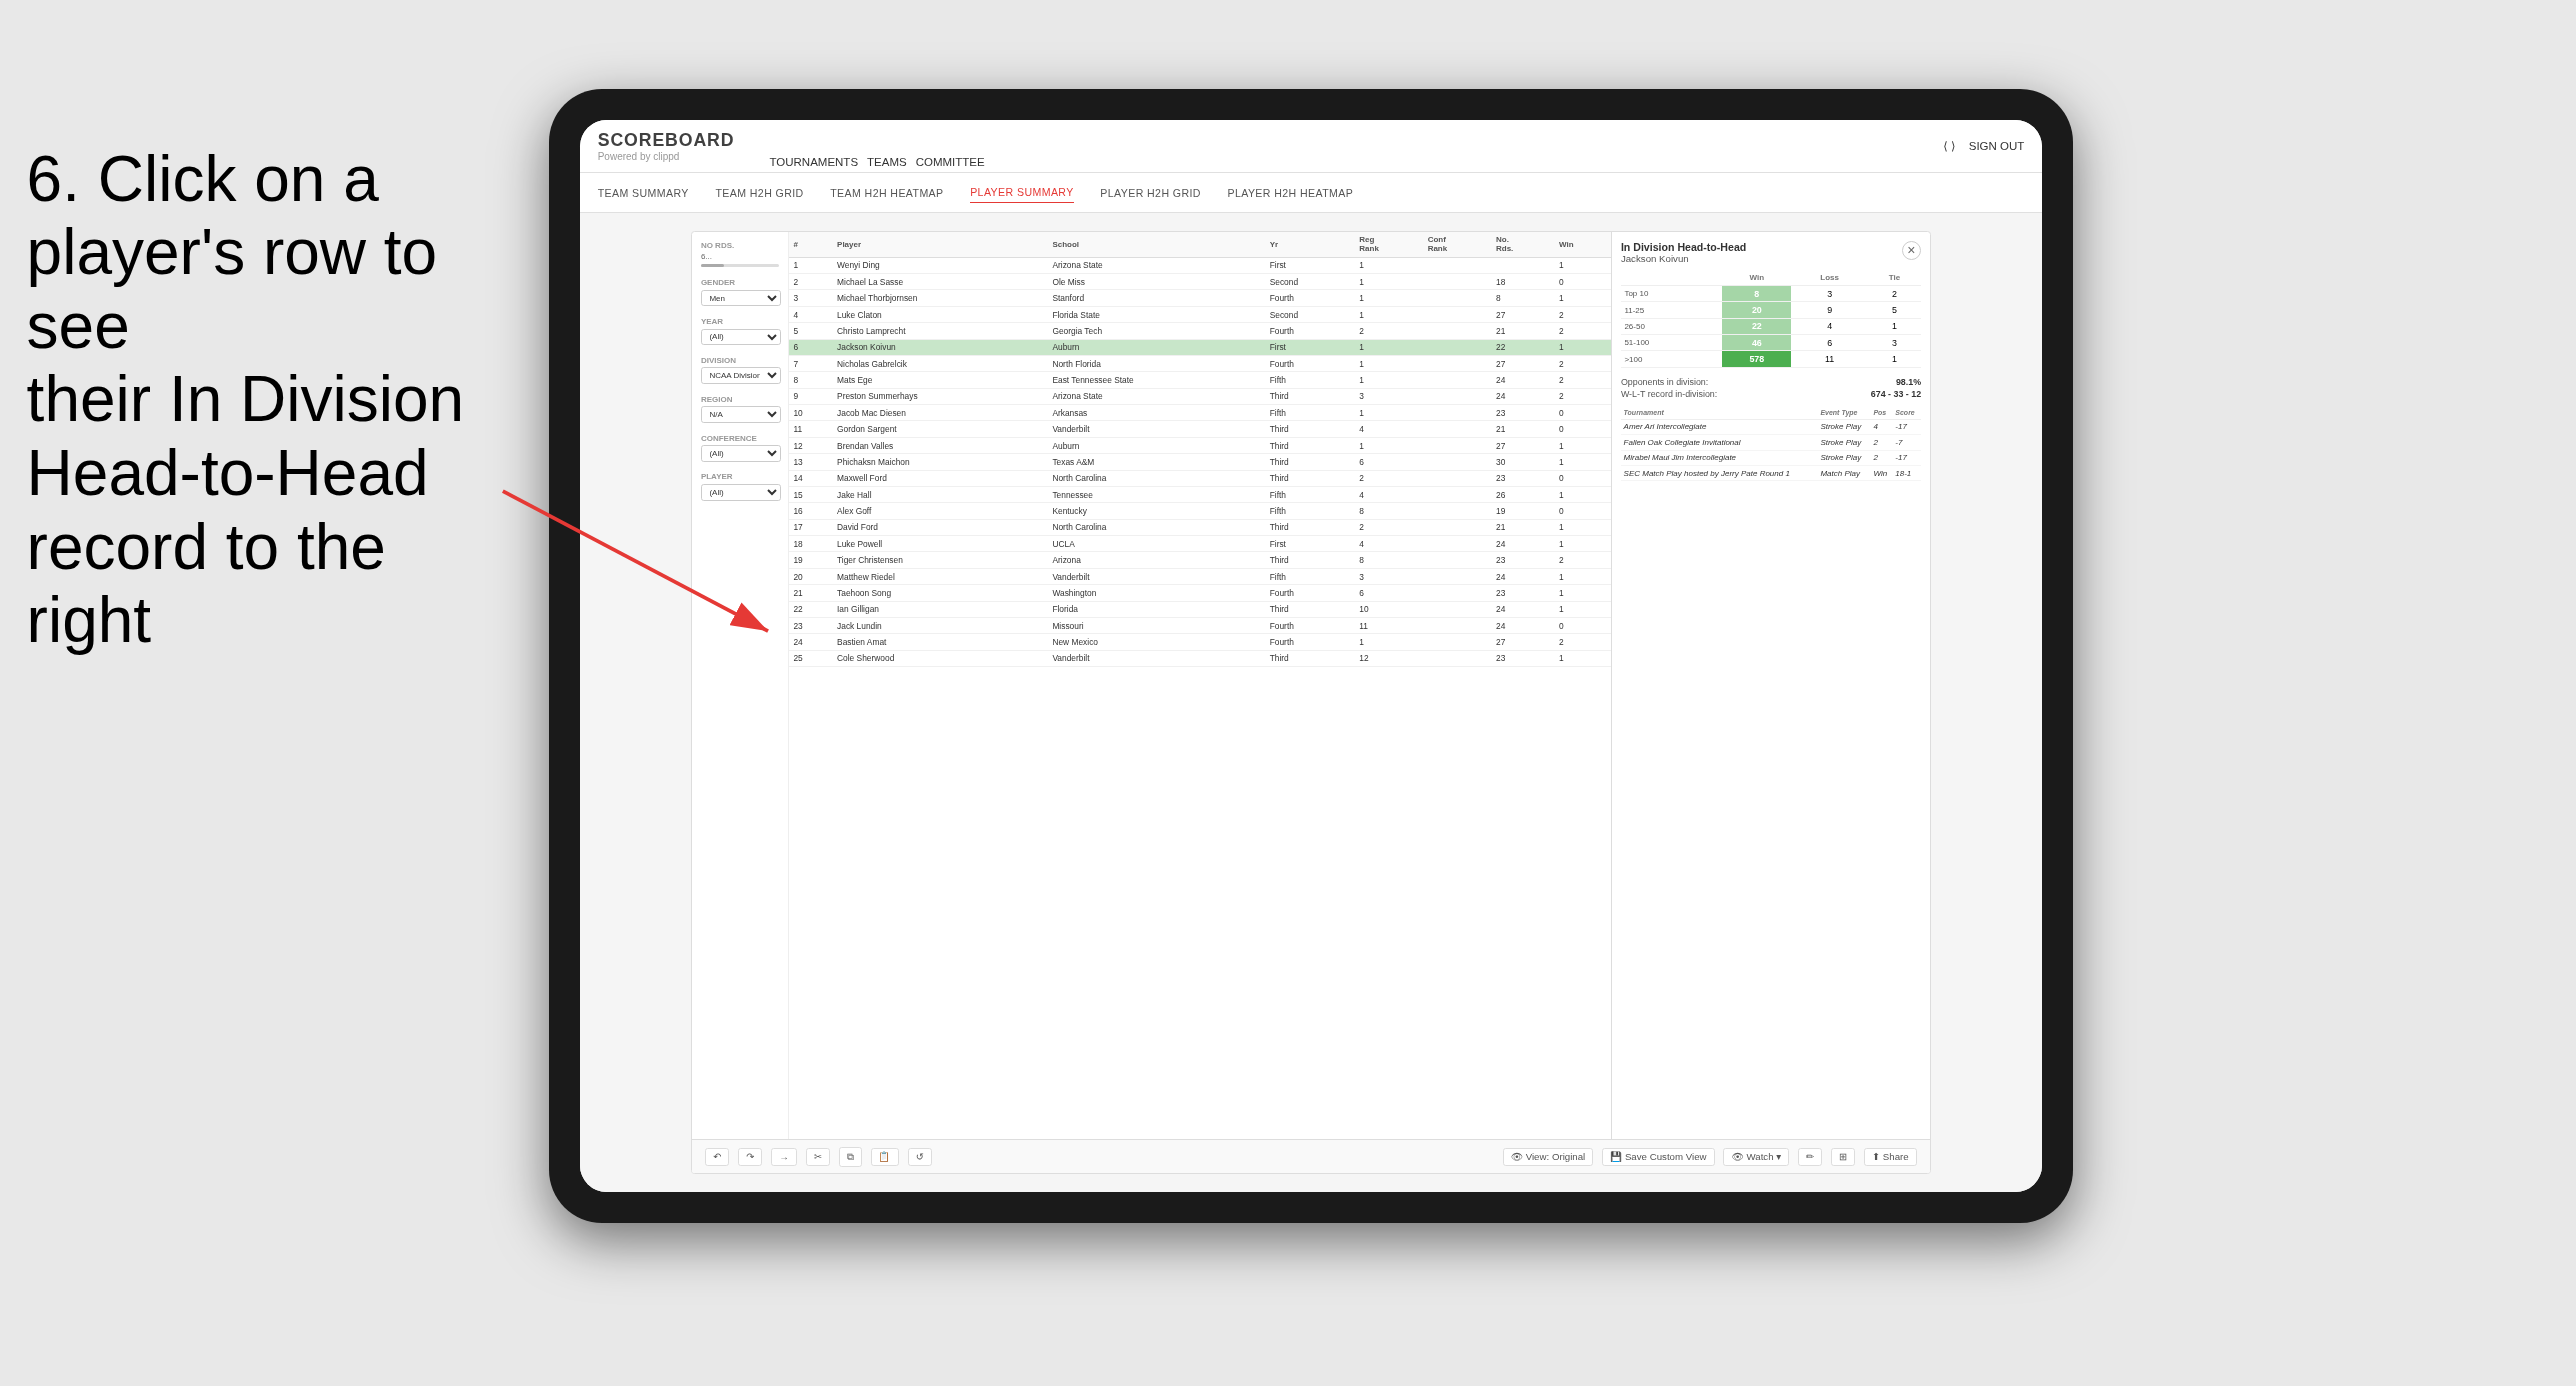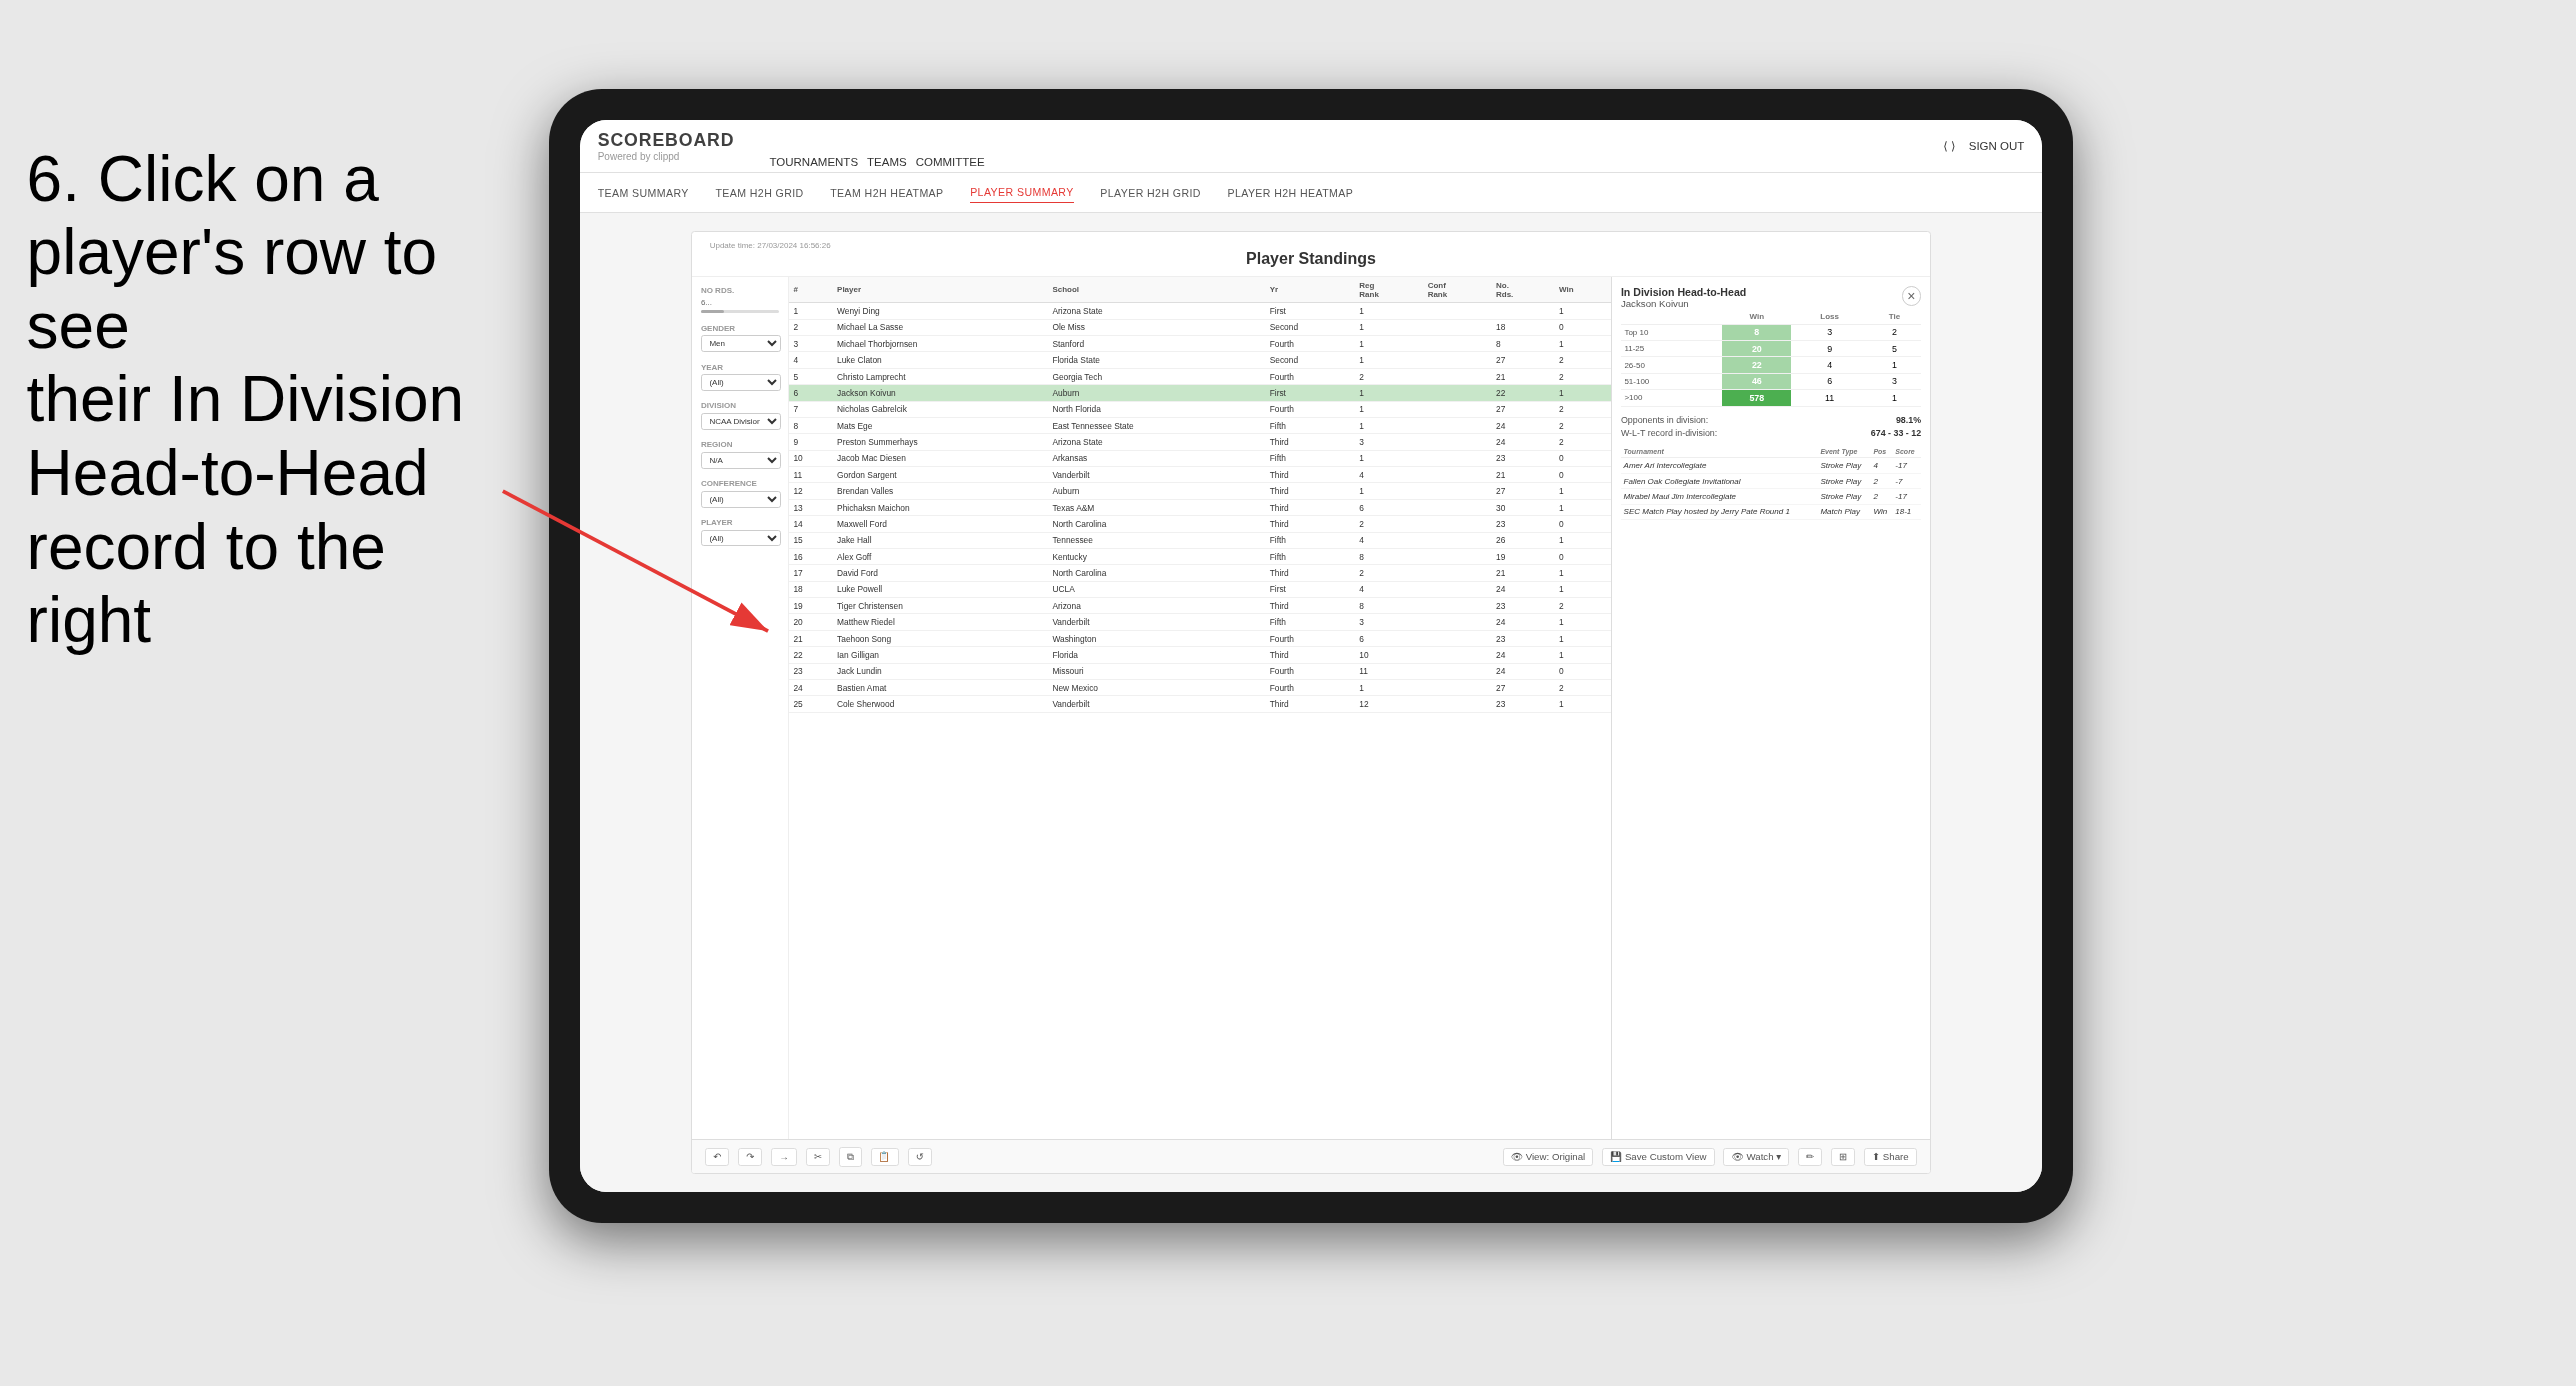--- a/index.html
+++ b/index.html
@@ -279,20 +279,21 @@
       padding: 8.9px;
       flex-shrink: 0;
       overflow-y: auto;
       font-size: 8.9px;
     }
 
     .h2h-header {
       display: flex;
       justify-content: space-between;
       align-items: flex-start;
+      margin-bottom: 7px;
     }
 
     .h2h-title {
       font-size: 10.6px;
       font-weight: bold;
       color: #333;
     }
 
     .h2h-name {
       font-size: 9.7px;
@@ -447,27 +448,20 @@
       <span class="sub-nav-link">TEAM H2H GRID</span>
       <span class="sub-nav-link">TEAM H2H HEATMAP</span>
       <span class="sub-nav-link active">PLAYER SUMMARY</span>
       <span class="sub-nav-link">PLAYER H2H GRID</span>
       <span class="sub-nav-link">PLAYER H2H HEATMAP</span>
     </div>
 
     <div class="main-content">
       <div class="dashboard-panel">
 
-        <div class="panel-header">
-          <div style="font-size:8px;color:#999;">
-            <span>Update time:</span>
-            <span>27/03/2024 16:56:26</span>
-          </div>
-          <div class="player-standings-title">Player Standings</div>
-        </div>
 
 
         <div class="panel-body">
 
           <div class="filter-sidebar">
             <div class="filter-section">
               <div class="filter-label">No Rds.</div>
               <div style="font-size:8px;color:#666;">6...</div>
               <div class="no-rds-bar">
                   <div class="no-rds-bar-fill"></div>

